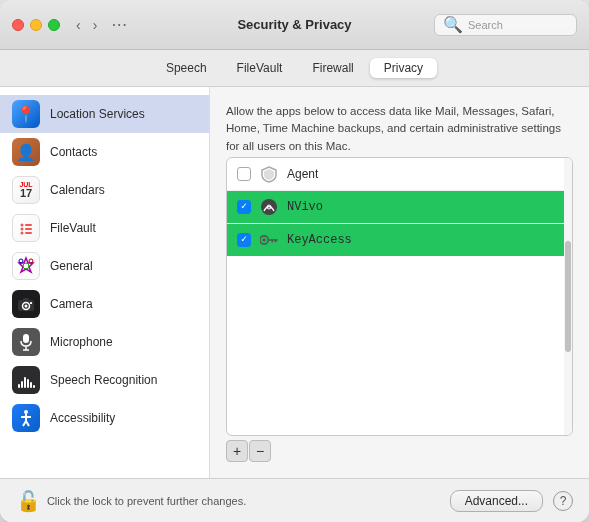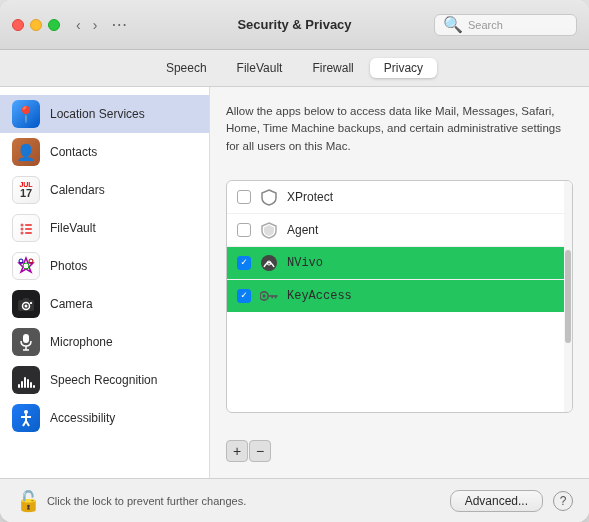--- a/index.html
+++ b/index.html
@@ -155,21 +155,21 @@
     .sidebar-item-label {
       font-size: 12px;
       color: #2c2c2c;
     }
     
     .right-panel {
       flex: 1;
       padding: 16px;
       display: flex;
       flex-direction: column;
-      gap: 25px;
+      gap: 2px;
       overflow: hidden;
     }
     .description-text {
       font-size: 11.5px;
       color: #444;
       line-height: 1.5;
     }
     
     .app-list-container {
       background: white;
@@ -382,21 +382,21 @@
       </div>
       <div class="sidebar-item">
         <div class="sidebar-item-icon icon-photos">
           <svg width="20" height="20" viewBox="0 0 20 20">
             <path d="M10 2 L12 7 L17 7 L13 11 L15 16 L10 13 L5 16 L7 11 L3 7 L8 7 Z" fill="none" stroke="#a0a" stroke-width="1.5"></path>
             <circle cx="10" cy="10" r="3" fill="none" stroke="#0a0" stroke-width="1"></circle>
             <circle cx="5" cy="5" r="2" fill="none" stroke="#00a" stroke-width="1"></circle>
             <circle cx="15" cy="5" r="2" fill="none" stroke="#a00" stroke-width="1"></circle>
           </svg>
         </div>
-        <span class="sidebar-item-label">Photos</span>
+        <span class="sidebar-item-label">General</span>
       </div>
       <div class="sidebar-item">
         <div class="sidebar-item-icon icon-camera">
           <svg width="18" height="16" viewBox="0 0 18 16">
             <rect x="1" y="4" width="16" height="11" rx="2" fill="#333"></rect>
             <circle cx="9" cy="10" r="3.5" fill="none" stroke="white" stroke-width="1.5"></circle>
             <circle cx="9" cy="10" r="1.5" fill="white"></circle>
             <rect x="6" y="2" width="6" height="3" rx="1" fill="#333"></rect>
             <rect x="13" y="6" width="2" height="2" rx="0.5" fill="white"></rect>
           </svg>
@@ -439,29 +439,20 @@
         </div>
         <span class="sidebar-item-label">Accessibility</span>
       </div>
     </div>
 
     <div class="right-panel">
       <p class="description-text">Allow the apps below to access data like Mail, Messages, Safari, Home, Time Machine backups, and certain administrative settings for all users on this Mac.</p>
 
       <div class="app-list-container">
         <ul class="app-list">
-          <li class="app-list-item">
-            <div class="checkbox"></div>
-            <div class="app-icon-small">
-              <svg width="18" height="18" viewBox="0 0 18 18">
-                <path d="M9 2 L16 5 L16 10 Q16 15 9 17 Q2 15 2 10 L2 5 Z" fill="none" stroke="#888" stroke-width="1.5"></path>
-              </svg>
-            </div>
-            <span class="app-name">XProtect</span>
-          </li>
           <li class="app-list-item">
             <div class="checkbox"></div>
             <div class="app-icon-small">
               <svg width="18" height="18" viewBox="0 0 18 18">
                 <path d="M9 2 L16 5 L16 10 Q16 15 9 17 Q2 15 2 10 L2 5 Z" fill="white" stroke="#aaa" stroke-width="1.5"></path>
                 <path d="M9 4 L14 6.5 L14 10 Q14 13.5 9 15 Q4 13.5 4 10 L4 6.5 Z" fill="#ddd" stroke="none"></path>
               </svg>
             </div>
             <span class="app-name">Agent</span>
           </li>

